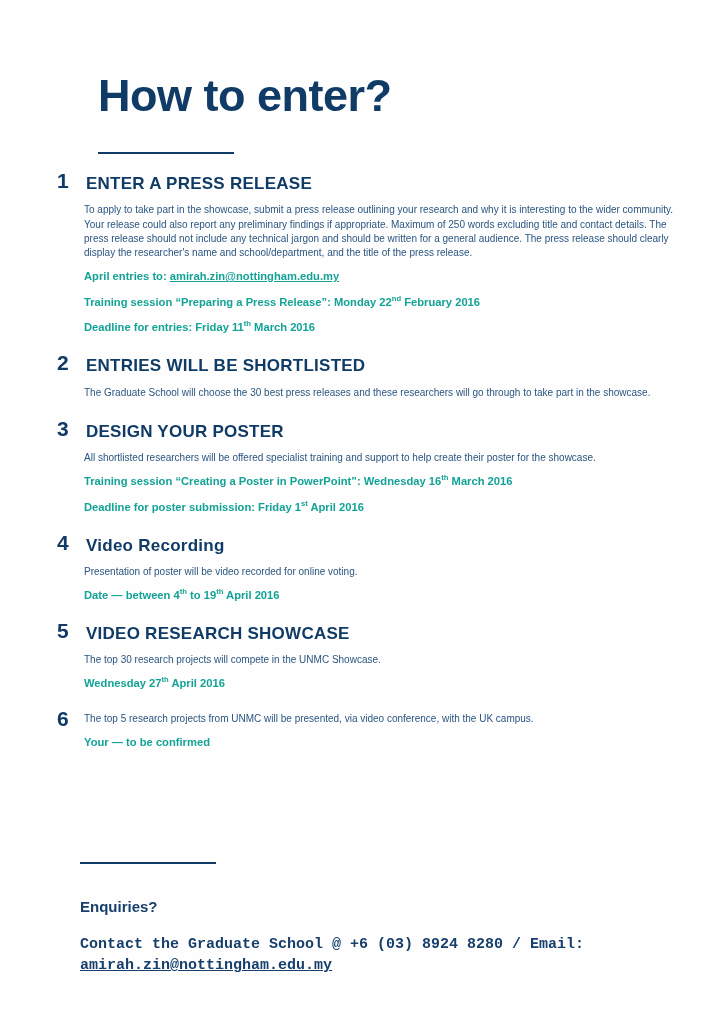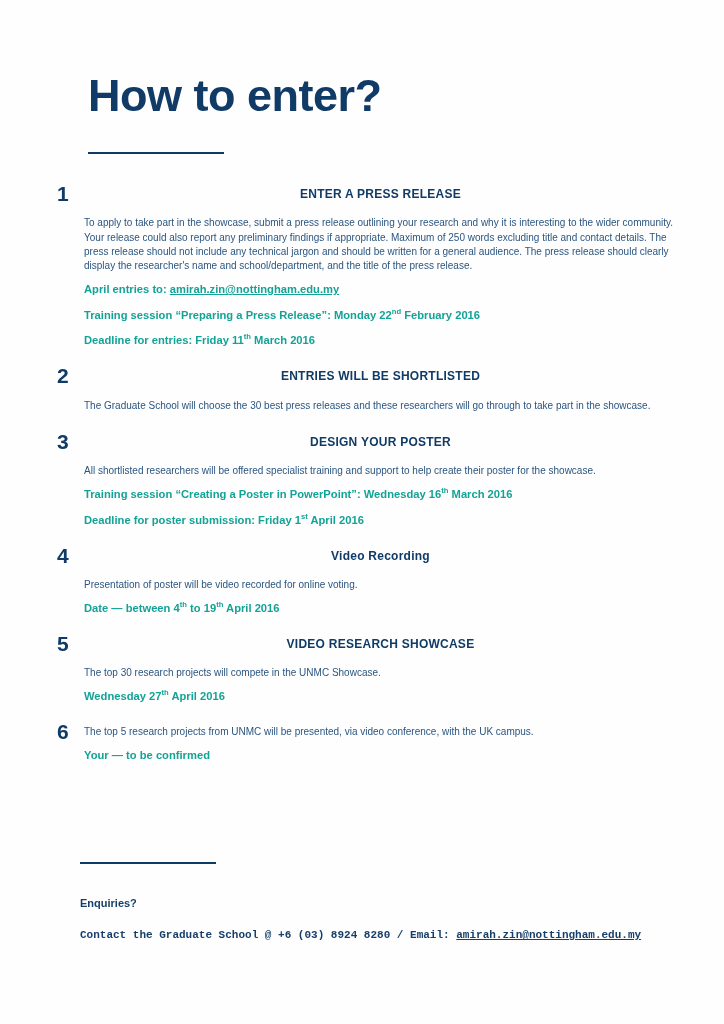--- a/index.html
+++ b/index.html
@@ -17,21 +17,21 @@
     position: relative;
     width: 724px;
     height: 1024px;
     background: #fefefe;
     box-sizing: border-box;
   }
 
   
   .title-block {
     position: absolute;
-    left: 88px;
+    left: 98px;
     top: 72px;
     width: 560px;
   }
   .page-title {
     font-size: 45px;
     font-weight: bold;
     color: #103b66;
     letter-spacing: -0.5px;
     line-height: 1.05;
     margin: 0;
@@ -60,27 +60,26 @@
     position: absolute;
     left: 0;
     top: -4px;
     font-size: 21px;
     font-weight: bold;
     color: #103b66;
     line-height: 1;
     width: 18px;
   }
   .step-heading {
-    font-size: 12px;
+    font-size: 17px;
     font-weight: bold;
     color: #103b66;
     letter-spacing: 0.25px;
     line-height: 1.2;
-    margin: 15px;
-    text-align: center;
+    margin: 2px;
   }
   .step-body {
     margin-top: 9px;
   }
   .step-para {
     font-size: 10px;
     color: #2a5580;
     line-height: 1.42;
     margin: 0 0 9px 0;
     max-width: 590px;
@@ -116,21 +115,21 @@
     left: 80px;
     top: 862px;
     width: 600px;
   }
   .footer-rule {
     width: 136px;
     height: 2px;
     background: #103b66;
   }
   .footer-line {
-    font-size: 11px;
+    font-size: 15px;
     font-weight: bold;
     color: #173f6b;
     margin: 0;
     line-height: 1.4;
   }
   .footer-enquiries { margin-top: 32px; }
   .footer-contact { margin-top: 17px; font-family: Liberation Mono, monospace; }
 </style>
 </head>
 <body>

